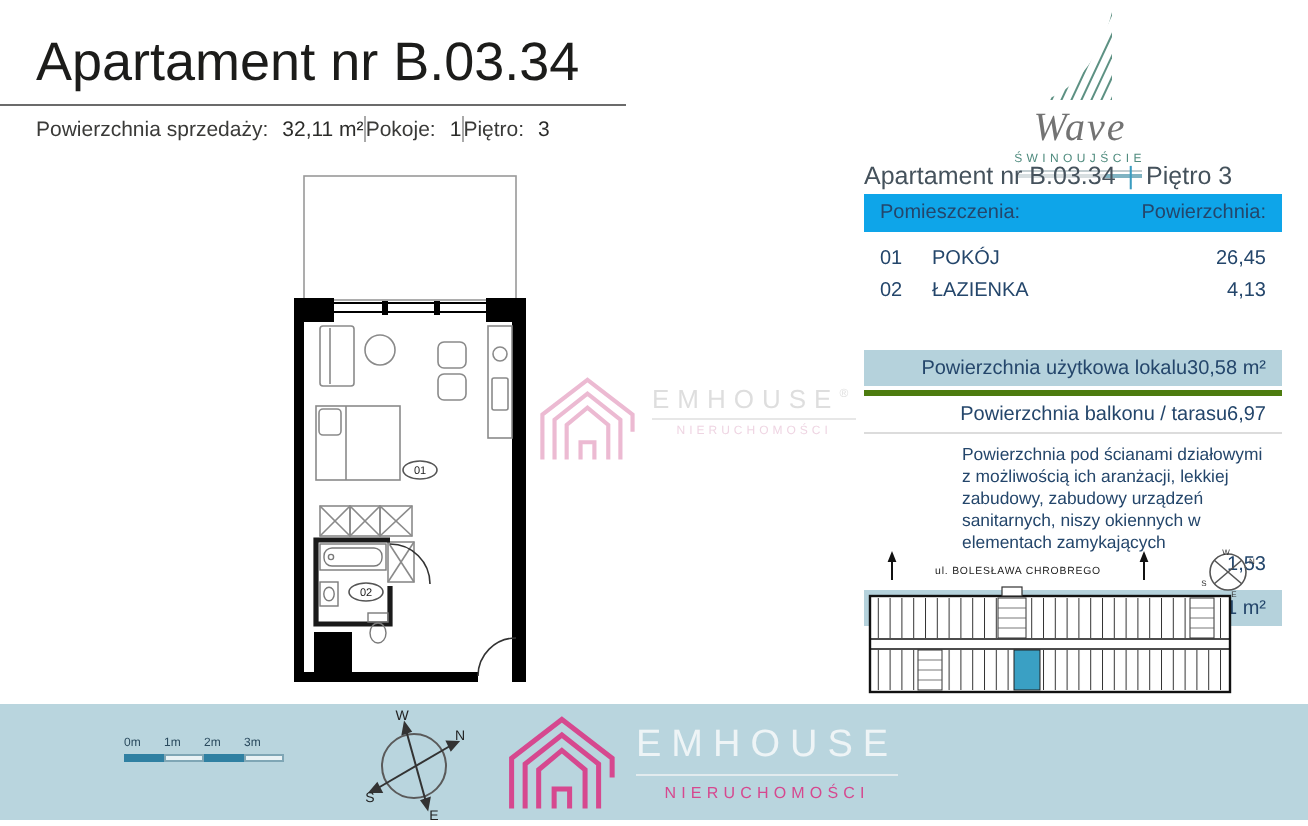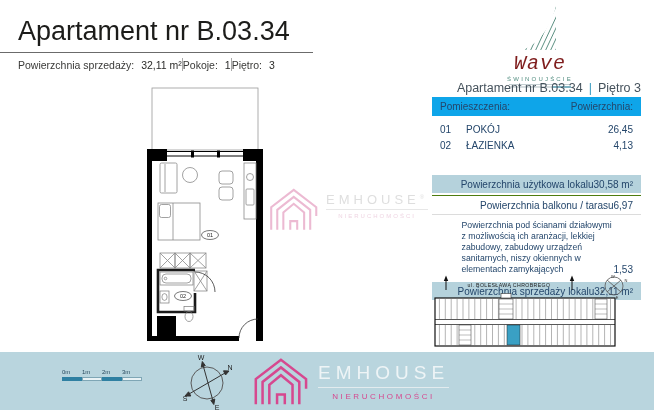--- a/index.html
+++ b/index.html
@@ -9,42 +9,42 @@
   
   .title{position:absolute;left:18px;top:16px;font-size:27px;color:#1c1c1a;letter-spacing:0;}
   .title-rule{position:absolute;left:0;top:52px;width:313px;border-top:1.6px solid #6b6b6b;}
   .meta{position:absolute;left:18px;top:58px;display:flex;align-items:center;
         font-size:10.5px;color:#3a3a38;}
   .meta .val{margin-left:7px;color:#2b2b29;}
   .meta .sep{width:1px;height:13px;background:#a9a9a9;}
 
   
   .wave{position:absolute;left:500px;top:4px;width:80px;text-align:center;}
-  .wave-name{font-family:Liberation Mono, monospace;font-style:italic;font-size:20px;color:#7f1d1d;
+  .wave-name{font-family:Liberation Serif, serif;font-style:italic;font-size:20px;color:#737373;
              margin-top:-4px;letter-spacing:1px;}
   .wave-city{font-size:6px;letter-spacing:2.2px;color:#4f8b7e;margin-top:1px;}
   .wave-line{width:62px;height:1px;background:#c2cdd0;margin:2px auto 0;}
   .wave-micro{width:62px;height:2px;margin:1px auto 0;
               background:linear-gradient(to right,#d7dee0 70%,#7fb3c2 70%);}
 
   
-  .panel-title{position:absolute;left:432px;top:81px;width:209px;text-align:right;
+  .panel-title{position:absolute;left:432px;top:81px;width:209px;text-align:left;
                font-size:12.5px;color:#45525c;}
   .panel-title .psep{margin:0 6px;color:#3a9cc0;}
   .unit-table{position:absolute;left:432px;top:97px;width:209px;font-size:10px;color:#24466b;}
   .t-head{display:flex;justify-content:space-between;background:#0ea5e9;padding:4px 8px;}
   .t-rooms{height:52px;padding-top:5px;}
   .room-row{display:flex;padding:2.5px 8px;}
   .room-no{width:26px;}
   .room-name{flex:1;}
   .room-area{text-align:right;}
   .s-row{display:flex;justify-content:flex-end;align-items:center;padding:3.5px 8px;}
   .s-row.hl{background:#b5d2dc;margin:2px 0;}
-  .s-row.plain{border-top:1px solid #4d7c0f;border-bottom:1px solid #dcdcdc;}
-  .s-row.multi{align-items:flex-end;padding:5px 8px;}
+  .s-row.plain{border-top:3px solid #4d7c0f;border-bottom:1px solid #dcdcdc;}
+  .s-row.multi{align-items:flex-end;padding:5px 8px;flex-direction:column;}
   .s-row.multi .s-label{width:152px;font-size:8.7px;line-height:1.27;}
 
   
   .strip{position:absolute;left:0;top:352px;width:654px;height:61px;background:#b9d5de;}
   .scalebar{position:absolute;left:62px;top:369px;width:120px;font-size:6px;color:#2a4a5e;}
   .sb-labels{display:flex;}
   .sb-labels span{width:20px;}
   .sb-bar{display:flex;margin-top:2px;height:4px;}
   .sb-bar .seg{width:20px;height:4px;box-sizing:border-box;}
   .seg.dark{background:#2f80a2;}

